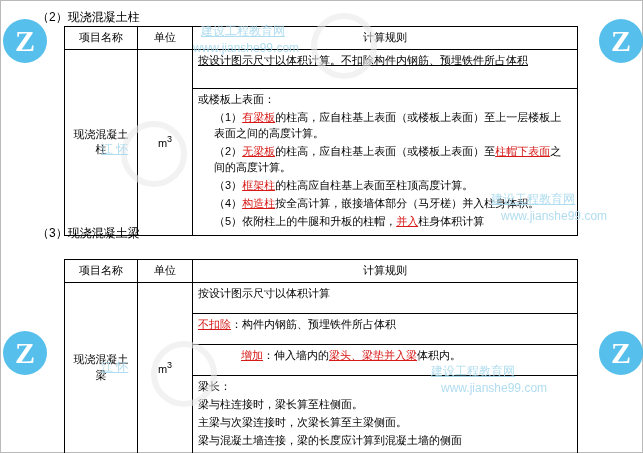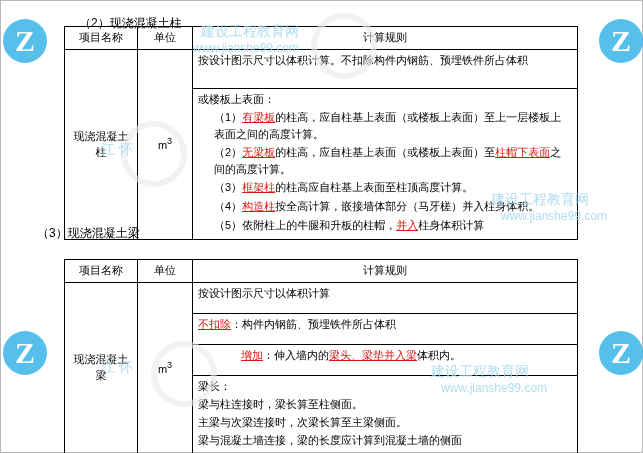--- a/index.html
+++ b/index.html
@@ -37,21 +37,21 @@
     display:flex;align-items:center;justify-content:center;
     font-family:"Liberation Serif","DejaVu Serif",serif;
     opacity:.85;
   }
   .wm-text{
     color:#a8d9ee;
     font-size:12px;
     white-space:nowrap;
     opacity:.9;
   }
-  .wm-text.big{font-size:14px;}
+  .wm-text.big{font-size:12px;text-decoration:underline;}
   .wm-circle-grey{
     width:54px;height:54px;border-radius:50%;
     border:6px solid #e9e9e9;
     opacity:.6;
   }
   
   .sec-title{
     position:absolute;
     left:36px;
     font-size:12px;
@@ -69,21 +69,21 @@
     border:1px solid #000;
     padding:3px 5px;
     vertical-align:top;
     font-size:11px;
     font-weight:normal;
     line-height:1.45;
   }
   .ctr{text-align:center;vertical-align:middle;}
   .hdr{text-align:center;vertical-align:middle;margin-top:20px;}
   .red{color:#d61a17;}
-  .u{text-decoration:underline;font-family:Liberation Mono, monospace;}
+  .u{text-decoration:underline;}
   .cellbox p{margin:0 0 2px 0;}
   .indent{padding-left:16px;text-indent:0;}
   .t1{top:25px;left:63px;width:514px;}
   .t2{top:258px;left:63px;width:514px;}
   .smallsup{font-size:9px;vertical-align:super;}
 </style>
 </head>
 <body>
 
 <div class="page">
@@ -107,33 +107,33 @@
 
   <div class="wm wm-text big" style="left:200px;top:22px;"><span>建设工程教育网</span></div>
   <div class="wm wm-text" style="left:192px;top:40px;"><span>www.jianshe99.com</span></div>
   <div class="wm wm-text big" style="left:490px;top:190px;"><span>建设工程教育网</span></div>
   <div class="wm wm-text" style="left:500px;top:208px;"><span>www.jianshe99.com</span></div>
   <div class="wm wm-text big" style="left:430px;top:362px;"><span>建设工程教育网</span></div>
   <div class="wm wm-text" style="left:440px;top:380px;"><span>www.jianshe99.com</span></div>
   <div class="wm wm-text big" style="left:100px;top:358px;"><span>江 怀</span></div>
   <div class="wm wm-text big" style="left:100px;top:140px;"><span>江 怀</span></div>
 
-  <div class="sec-title" style="top:14px;margin-left:42px;">（2）现浇混凝土柱</div>
+  <div class="sec-title" style="top:8px;">（2）现浇混凝土柱</div>
 
   <table class="t1">
     <tbody>
         <tr>
       <td class="hdr" style="width:62px;">项目名称</td>
       <td class="hdr" style="width:44px;">单位</td>
       <td class="hdr">计算规则</td>
     </tr>
     <tr>
       <td class="ctr" rowspan="2"><span>现浇混凝土柱</span></td>
       <td class="ctr" rowspan="2"><span>m</span><span class="smallsup">3</span></td>
-      <td class="cellbox" style="height:32px;">
+      <td class="cellbox" style="height:32px;text-decoration:underline;">
         <p>按设计图示尺寸以体积计算。不扣除构件内钢筋、预埋铁件所占体积</p>
       </td>
     </tr>
     <tr>
       <td class="cellbox" style="height:140px;">
         <p>或楼板上表面：</p>
         <p class="indent"><span>（1）</span><span class="red u">有梁板</span><span>的柱高，应自柱基上表面（或楼板上表面）至上一层楼板上表面之间的高度计算。</span></p>
         <p class="indent"><span>（2）</span><span class="red u">无梁板</span><span>的柱高，应自柱基上表面（或楼板上表面）至</span><span class="red u">柱帽下表面</span><span>之间的高度计算。</span></p>
         <p class="indent"><span>（3）</span><span class="red u">框架柱</span><span>的柱高应自柱基上表面至柱顶高度计算。</span></p>
         <p class="indent"><span>（4）</span><span class="red u">构造柱</span><span>按全高计算，嵌接墙体部分（马牙槎）并入柱身体积。</span></p>

